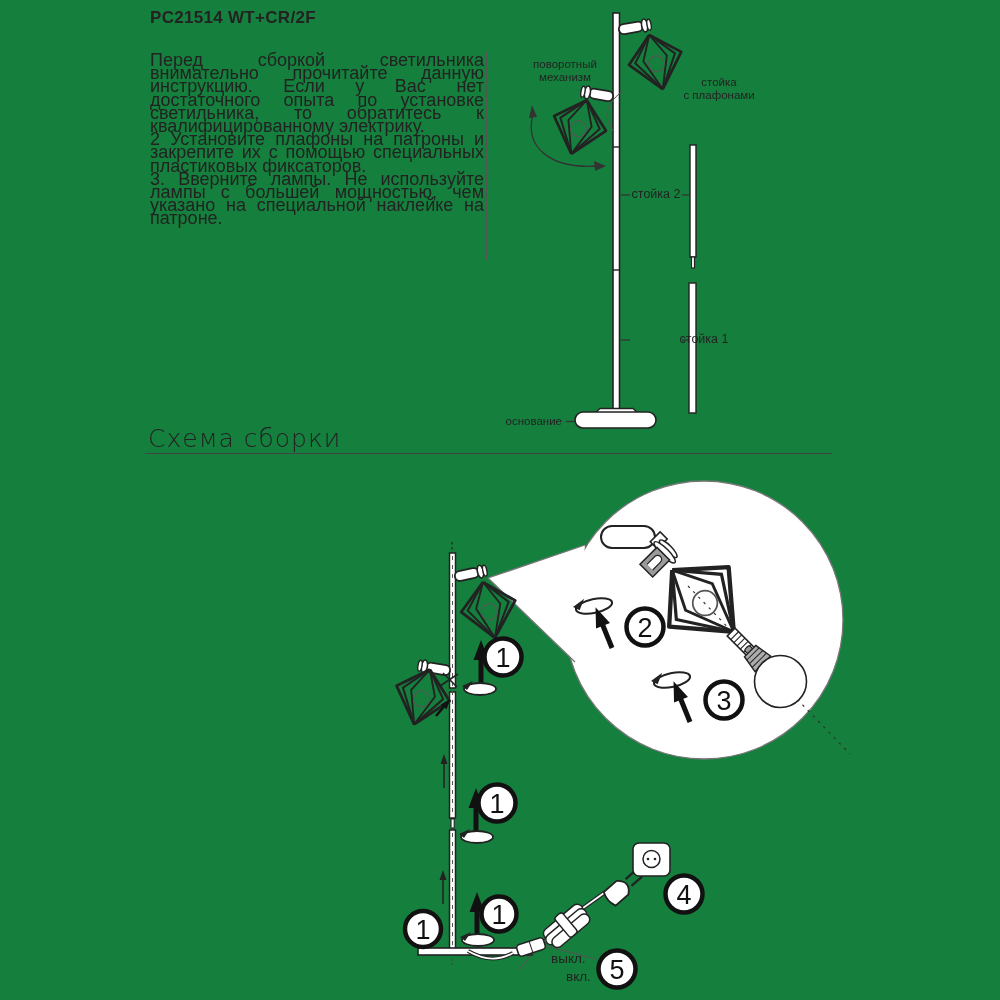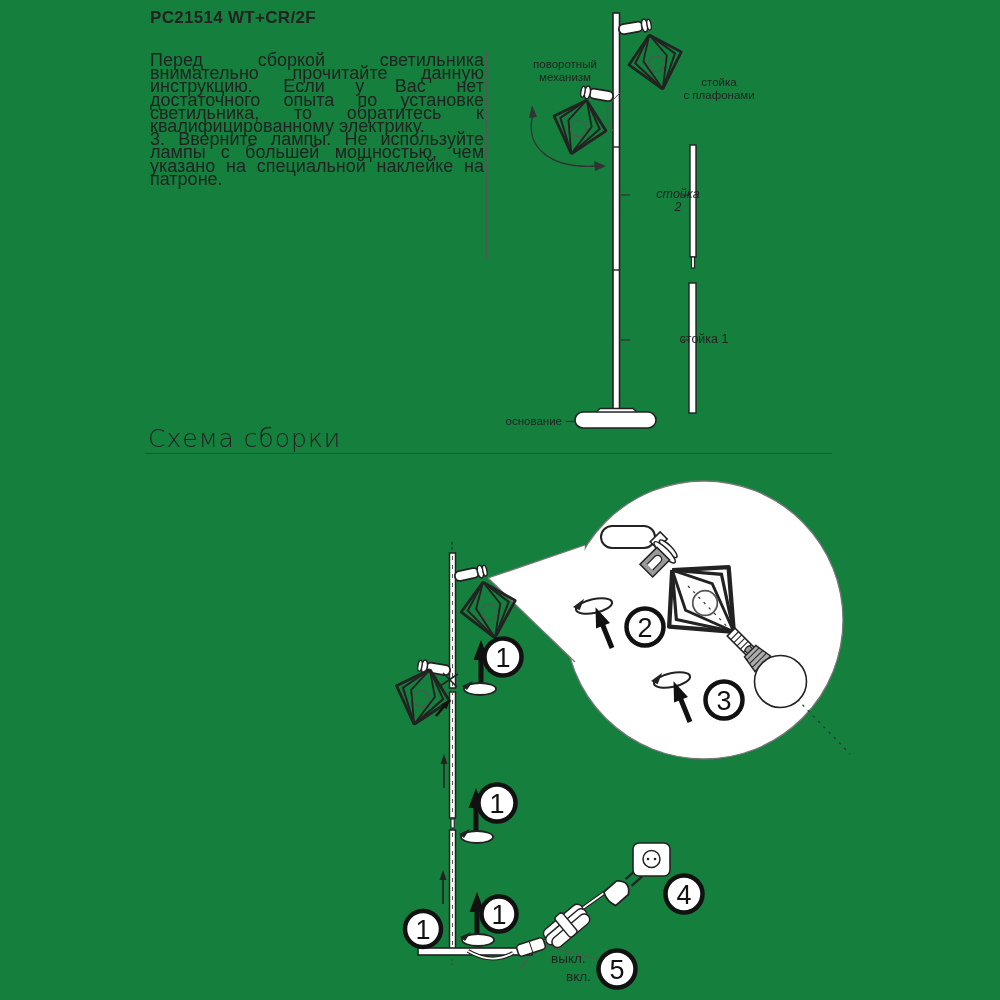--- a/index.html
+++ b/index.html
@@ -22,20 +22,21 @@
 </style>
 </head>
 <body>
 
 <div class="page">
 
   <div class="abs title">PC21514 WT+CR/2F</div>
 
   <div class="abs instr">
     <p><span>Перед сборкой светильника внимательно прочитайте данную инструкцию. Если у Вас нет достаточного опыта по установке светильника, то обратитесь к квалифицированному электрику.</span></p>
+    <p>2 Установите плафоны на патроны и закрепите их с помощью специальных пластиковых фиксаторов.</p>
     <p>3.  Вверните лампы. Не используйте лампы с большей мощностью, чем указано на специальной наклейке на патроне.</p>
   </div>
 
   <div class="abs vline"></div>
 
   <svg style="left:490px;top:0;" width="330" height="445" viewBox="490 0 330 445">
     <defs>
       <g id="shade">
         <path d="M0,-30 L29,-4 L0,30 M0,-30 L-29,-4 L0,30" fill="none" stroke="#222" stroke-width="3" stroke-linejoin="round"></path>
         <path d="M0,-30 L22,-4 L0,30 M0,-30 L-22,-4 L0,30" fill="none" stroke="#222" stroke-width="2.2"></path>
@@ -112,21 +113,21 @@
   </svg>
 
   <div class="abs lbl" style="left:512px;top:58px;width:106px;">
     <div>поворотный</div>
     <div>механизм</div>
   </div>
   <div class="abs lbl" style="left:665px;top:76px;width:108px;">
     <div>стойка</div>
     <div>с плафонами</div>
   </div>
-  <div class="abs lbl-mid" style="left:652px;top:188px;width:52px;font-style:italic;">стойка 2</div>
+  <div class="abs lbl-mid" style="left:630px;top:188px;width:52px;">стойка 2</div>
   <div class="abs lbl-mid" style="left:630px;top:333px;width:52px;margin-left:48px;">стойка 1</div>
   <div class="abs lbl" style="left:498px;top:415px;width:64px;text-align:right;">основание</div>
 
   <div class="abs heading">Схема сборки</div>
   <div class="abs rule"></div>
 
   <svg style="left:380px;top:460px;" width="500" height="540" viewBox="380 460 500 540">
 
     <circle cx="704" cy="620" r="139" fill="#fff" stroke="#777" stroke-width="1.3"></circle>
 

